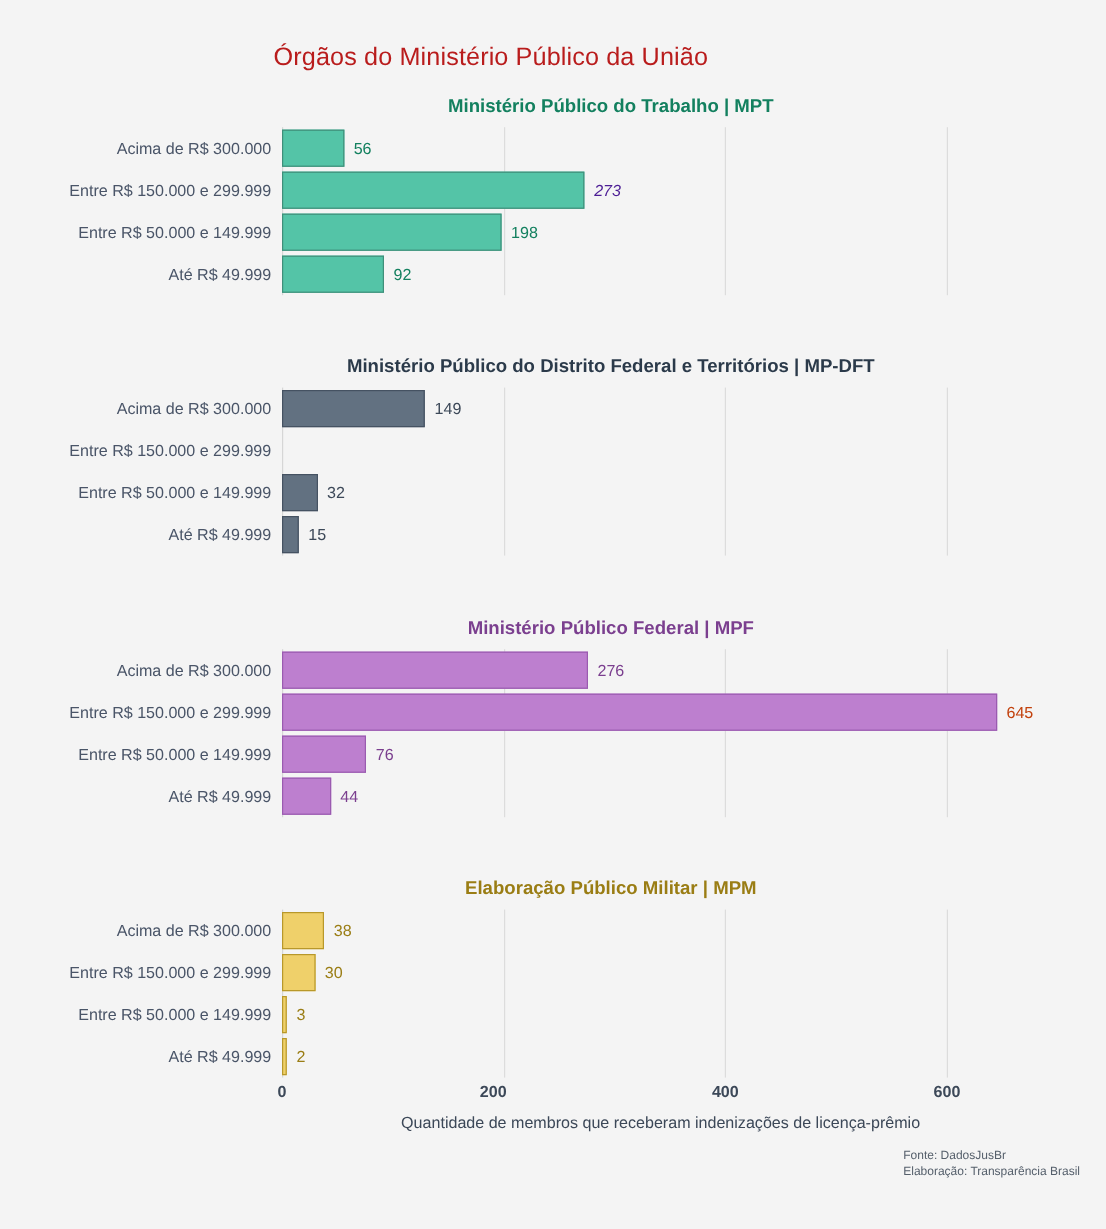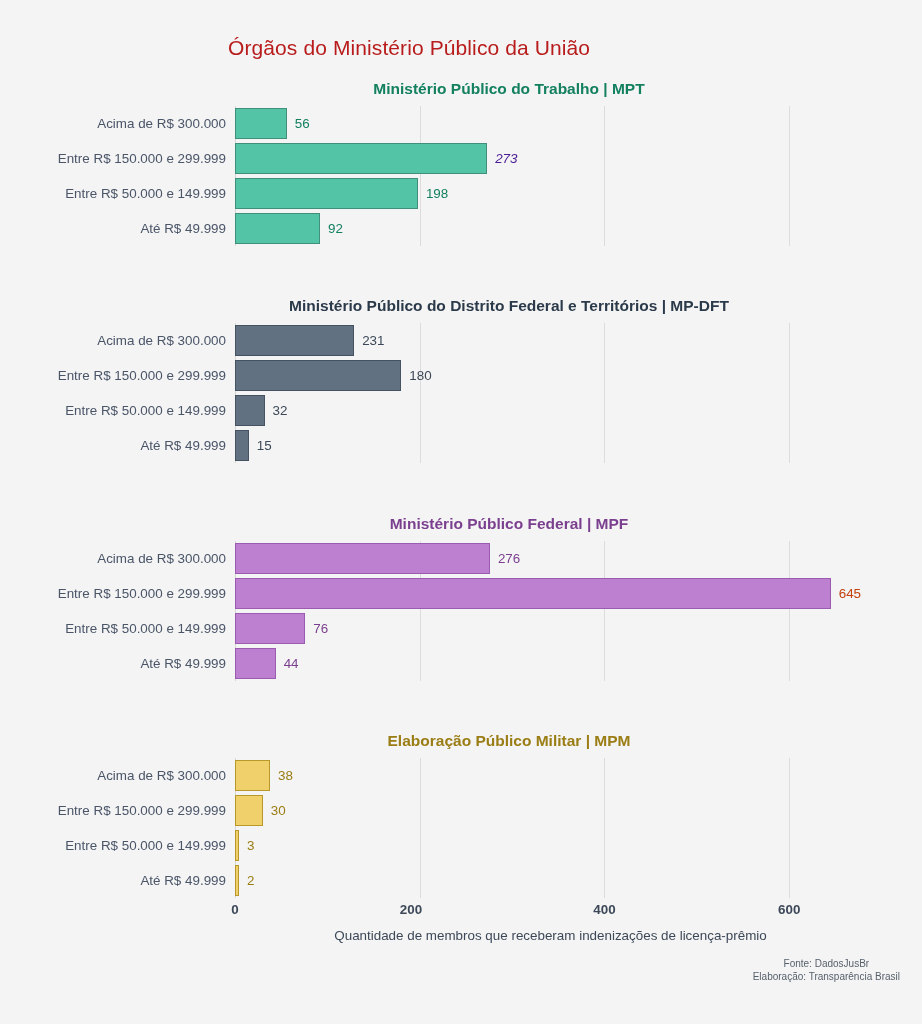--- a/index.html
+++ b/index.html
@@ -141,21 +141,21 @@
     text-align: center;
     font-size: 13.4px;
     color: #3c4858;
     white-space: nowrap;
     transform: translateX(-17px);
   }
   .footer {
     position: absolute;
     right: 22px;
     top: 958px;
-    text-align: center;
+    text-align: left;
     font-size: 10px;
     color: #555f6b;
     line-height: 12.5px;
   }
 </style>
 </head>
 <body>
 
 <div class="figure">
 
@@ -210,29 +210,25 @@
             <div class="gridline zero" style="left: 0px;"></div>
             <div class="gridline" style="left: 184.722px;"></div>
             <div class="gridline" style="left: 369.444px;"></div>
             <div class="gridline" style="left: 554.167px;"></div>
           </div>
           <div class="rows">
             <div class="row">
               <div class="cat-label">Acima de R$ 300.000</div>
               <div class="bar-wrap">
                 <div class="bar" style="width: 119.146px; background: rgb(98, 113, 129); border-color: rgb(69, 82, 98);"></div>
-                <span class="bar-value" style="color: rgb(60, 72, 88);">231</span>
+                <span class="bar-value" style="color: rgb(60, 72, 88);">149</span>
               </div>
             </div>
             <div class="row">
               <div class="cat-label">Entre R$ 150.000 e 299.999</div>
-              <div class="bar-wrap">
-                <div class="bar" style="width: 166.25px; background: rgb(98, 113, 129); border-color: rgb(69, 82, 98);"></div>
-                <span class="bar-value" style="color: rgb(60, 72, 88);">180</span>
-              </div>
             </div>
             <div class="row">
               <div class="cat-label">Entre R$ 50.000 e 149.999</div>
               <div class="bar-wrap">
                 <div class="bar" style="width: 29.5556px; background: rgb(98, 113, 129); border-color: rgb(69, 82, 98);"></div>
                 <span class="bar-value" style="color: rgb(60, 72, 88);">32</span>
               </div>
             </div>
             <div class="row">
               <div class="cat-label">Até R$ 49.999</div>

